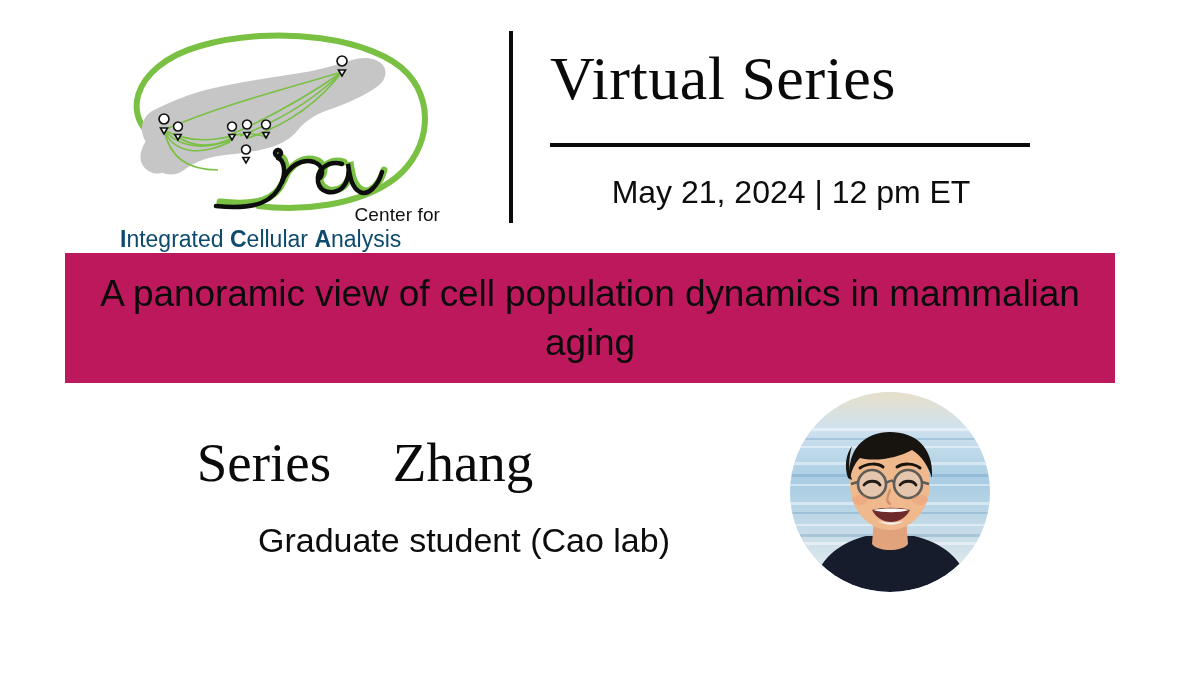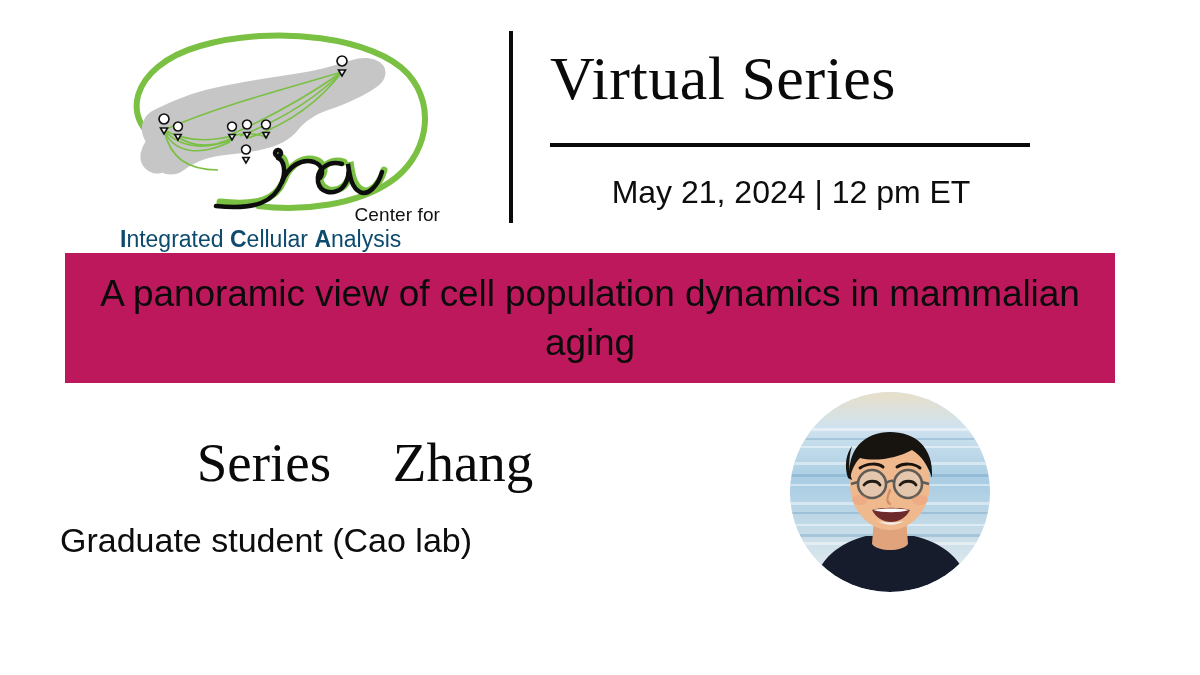--- a/index.html
+++ b/index.html
@@ -140,21 +140,21 @@
     white-space: nowrap;
   }
   .speaker-name .given { font-weight: normal; }
   .speaker-name .family { font-weight: normal; margin-left: 48px; }
 
   .speaker-role {
     position: absolute;
     left: 60px;
     top: 518px;
     width: 610px;
-    text-align: left;
+    text-align: right;
     font-size: 34px;
     line-height: 44px;
     color: #0d0d0d;
     white-space: nowrap;
   }
 
   
   .portrait {
     position: absolute;
     left: 790px;

